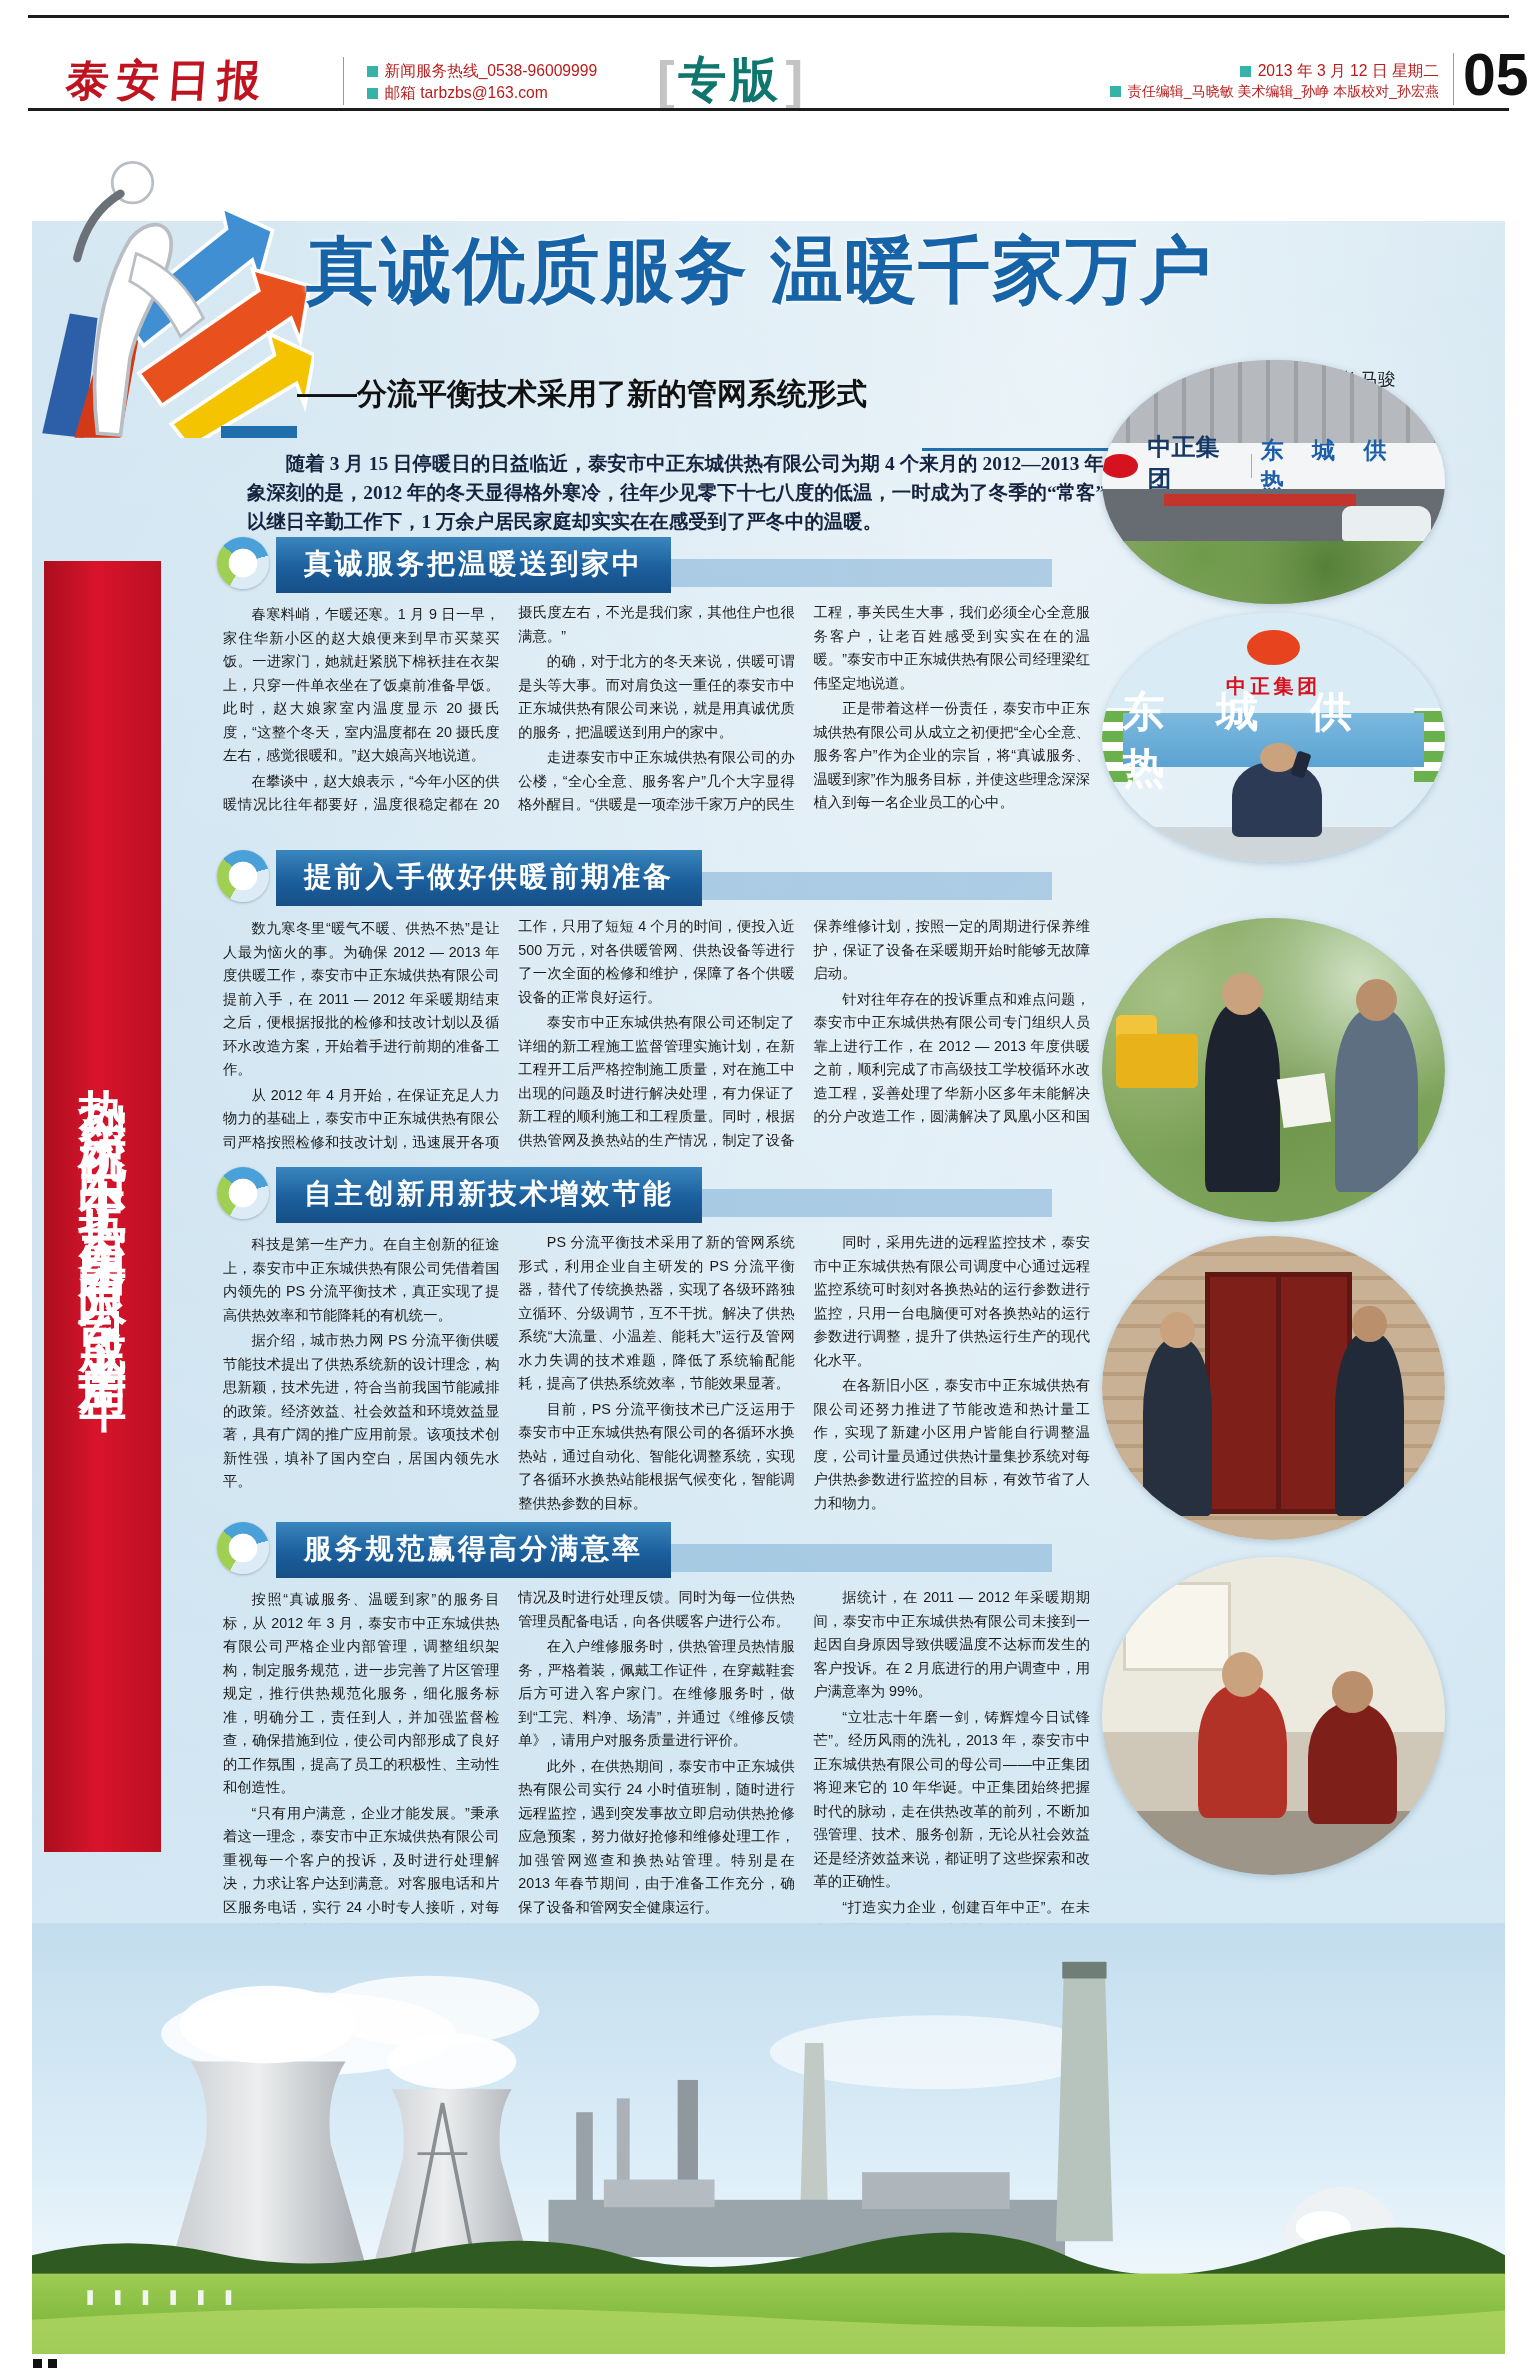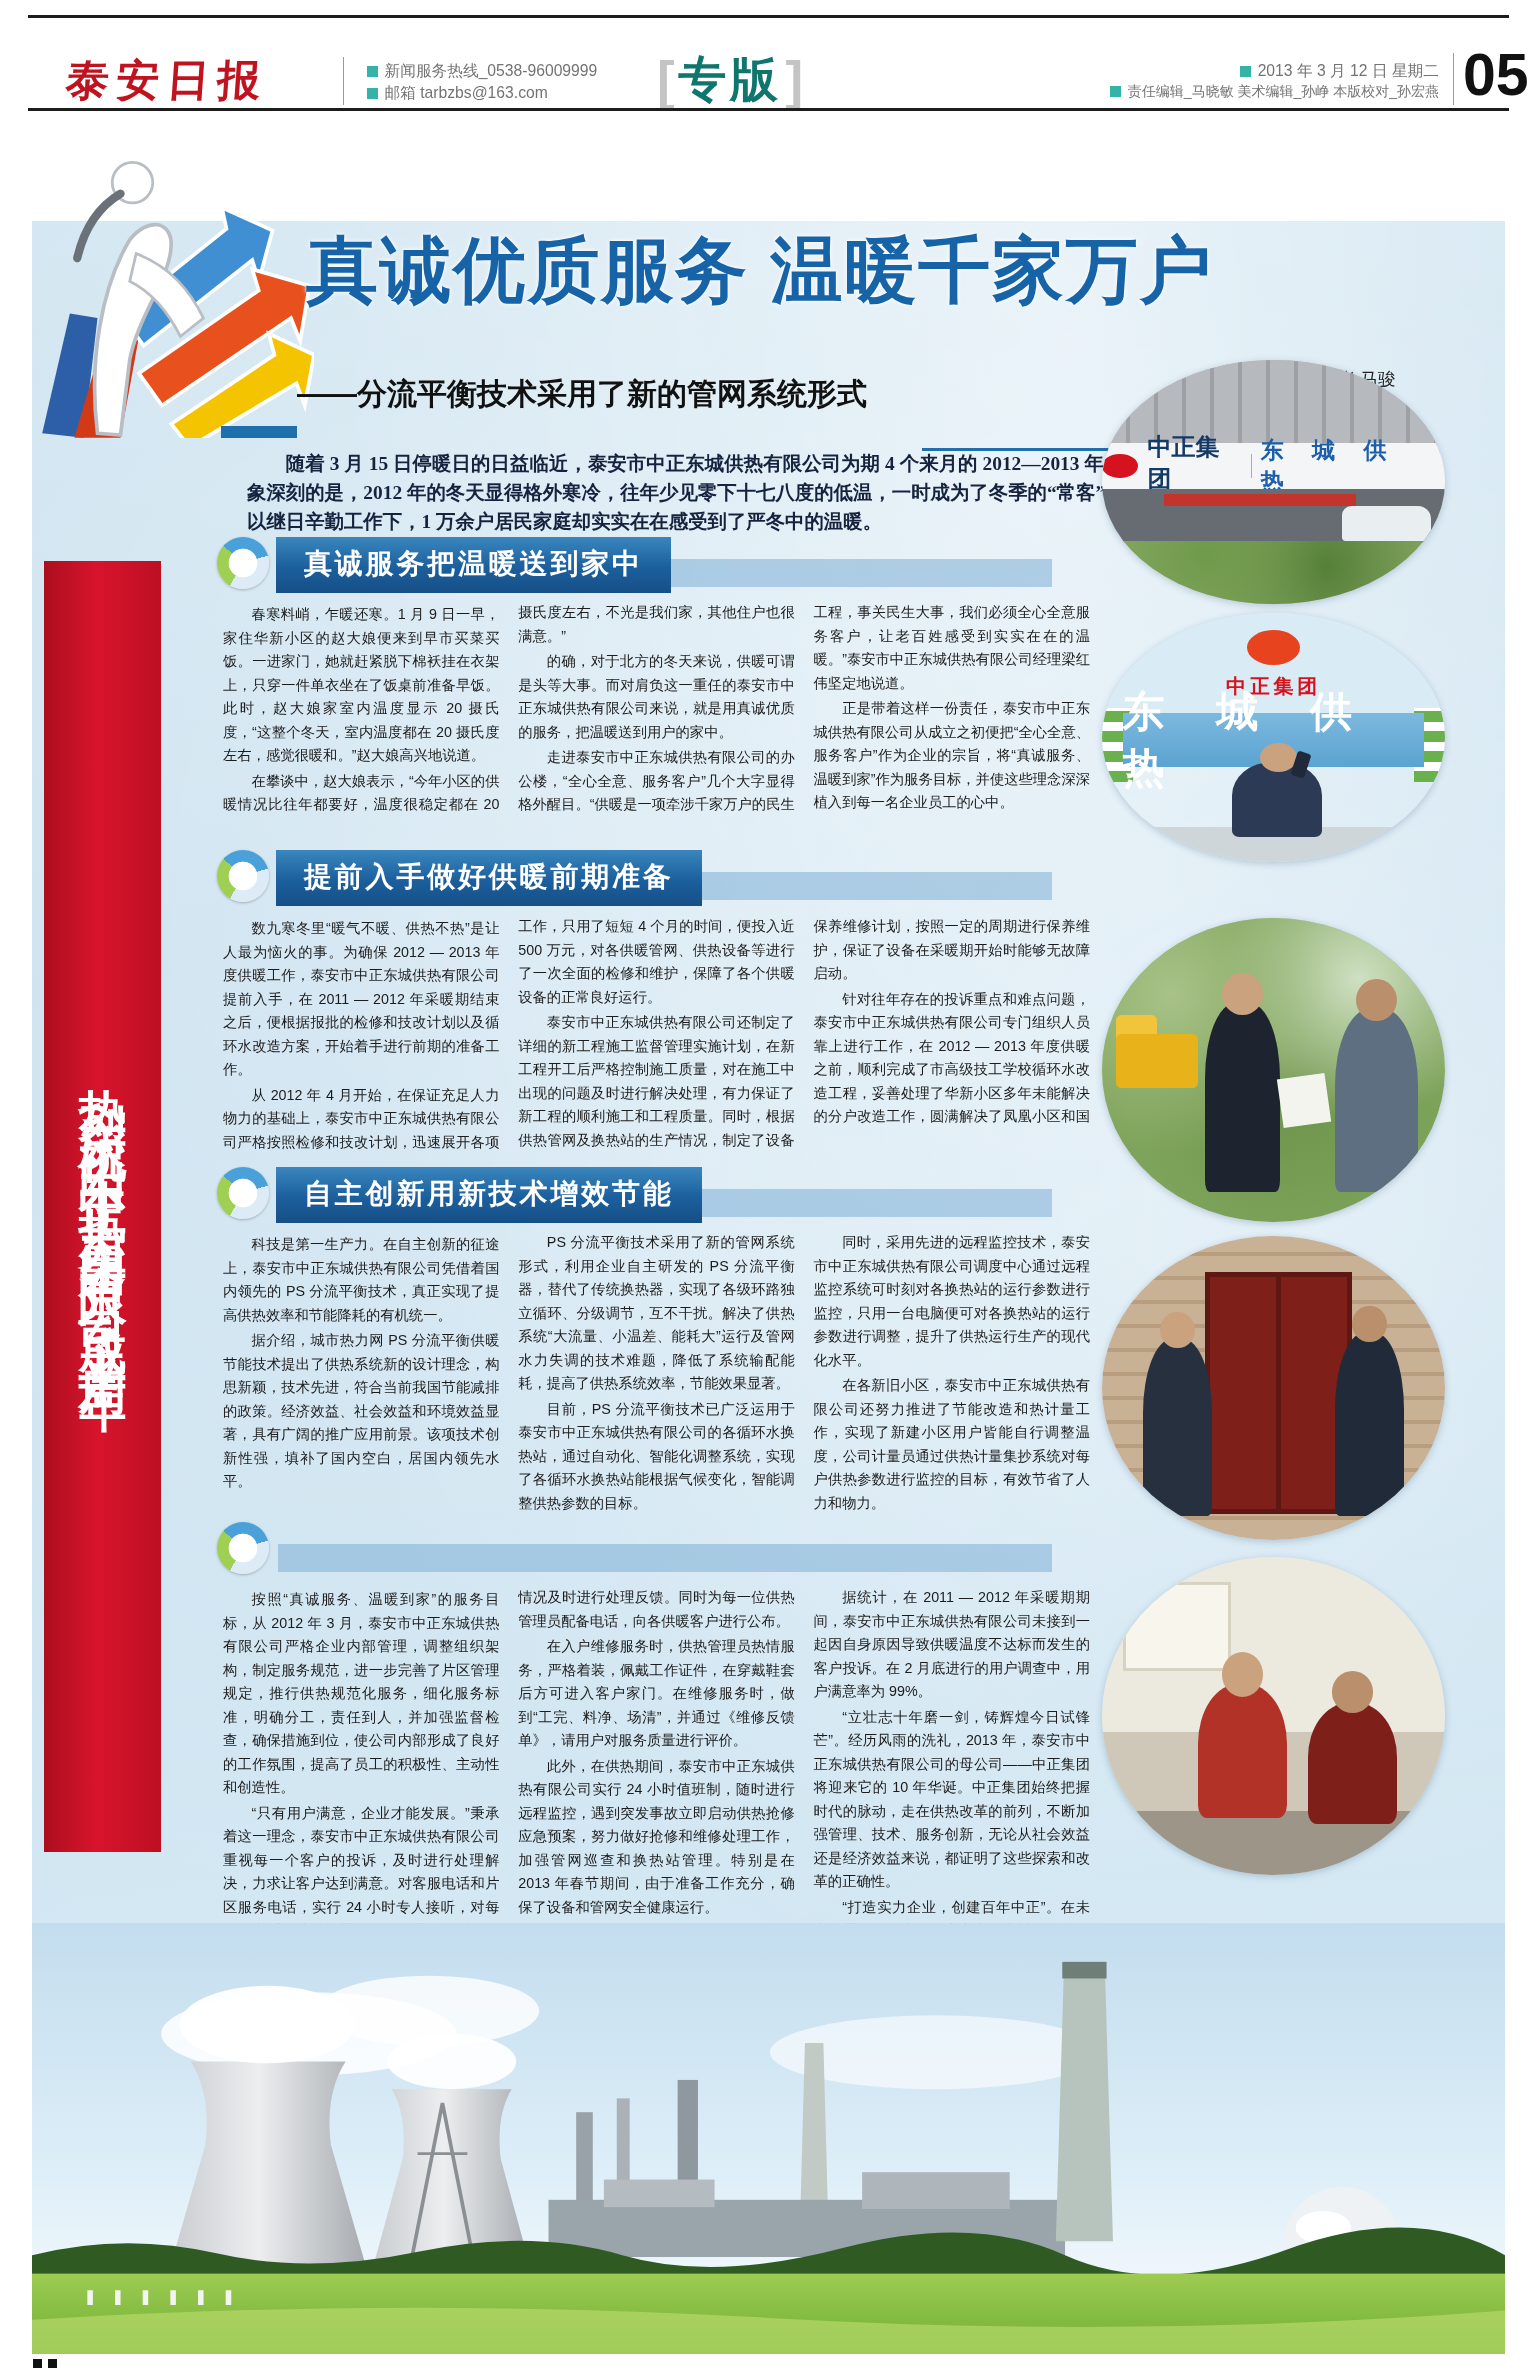--- a/index.html
+++ b/index.html
@@ -3,21 +3,21 @@
 <meta charset="utf-8">
 <style>
   html,body{margin:0;padding:0;background:#e9e9e9;}
   .page{position:relative;width:1536px;height:2377px;background:#ffffff;overflow:hidden;
         font-family:"Liberation Sans",sans-serif;}
   .rule{position:absolute;left:28px;width:1481px;height:2.8px;background:#1c1c1c;}
   
   .logo{position:absolute;left:66px;top:52px;font-family:"Liberation Serif",serif;
         font-weight:bold;font-size:43px;color:#bf1420;letter-spacing:7.4px;transform:skewX(-4deg);}
   .vdiv{position:absolute;width:0.9px;background:#9a9a9a;}
-  .mh-info{position:absolute;font-size:15.7px;color:#737373;}
+  .mh-info{position:absolute;font-size:15.7px;color:#b91c1c;}
   .sq{display:inline-block;width:11px;height:11px;background:#35b3a9;margin-right:6.5px;vertical-align:-0.9px;}
   .ztag{position:absolute;left:657px;top:48px;display:flex;align-items:center;}
   .ztag .br{font-size:53px;color:#c4c4c4;font-weight:bold;line-height:1;}
   .ztag .tx{font-size:48px;color:#0f766e;font-weight:bold;letter-spacing:3.7px;padding:0 3.7px;}
   .pageno{position:absolute;left:1463px;top:41px;font-size:59px;font-weight:bold;color:#111;text-align:right;}
   
   .board{position:absolute;left:32px;top:221px;width:1473px;height:2132px;
      background:
        radial-gradient(ellipse at 70% 6%, rgba(255,255,255,.55), transparent 55%),
        radial-gradient(ellipse at 25% 30%, rgba(255,255,255,.35), transparent 60%),
@@ -213,20 +213,21 @@
     <p>据介绍，城市热力网 PS 分流平衡供暖节能技术提出了供热系统新的设计理念，构思新颖，技术先进，符合当前我国节能减排的政策。经济效益、社会效益和环境效益显著，具有广阔的推广应用前景。该项技术创新性强，填补了国内空白，居国内领先水平。</p>
     <p>PS 分流平衡技术采用了新的管网系统形式，利用企业自主研发的 PS 分流平衡器，替代了传统换热器，实现了各级环路独立循环、分级调节，互不干扰。解决了供热系统“大流量、小温差、能耗大”运行及管网水力失调的技术难题，降低了系统输配能耗，提高了供热系统效率，节能效果显著。</p>
     <p>目前，PS 分流平衡技术已广泛运用于泰安市中正东城供热有限公司的各循环水换热站，通过自动化、智能化调整系统，实现了各循环水换热站能根据气候变化，智能调整供热参数的目标。</p>
     <p>同时，采用先进的远程监控技术，泰安市中正东城供热有限公司调度中心通过远程监控系统可时刻对各换热站的运行参数进行监控，只用一台电脑便可对各换热站的运行参数进行调整，提升了供热运行生产的现代化水平。</p>
     <p>在各新旧小区，泰安市中正东城供热有限公司还努力推进了节能改造和热计量工作，实现了新建小区用户皆能自行调整温度，公司计量员通过供热计量集抄系统对每户供热参数进行监控的目标，有效节省了人力和物力。</p>
   </div>
 
   <div class="sec-head" style="top:1522px">
     <div class="ext"></div>
     <div class="lg"></div>
+    <div class="bar">服务规范赢得高分满意率</div>
   </div>
   <div class="sec-body" style="top:1586px;height:376px">
     <p>按照“真诚服务、温暖到家”的服务目标，从 2012 年 3 月，泰安市中正东城供热有限公司严格企业内部管理，调整组织架构，制定服务规范，进一步完善了片区管理规定，推行供热规范化服务，细化服务标准，明确分工，责任到人，并加强监督检查，确保措施到位，使公司内部形成了良好的工作氛围，提高了员工的积极性、主动性和创造性。</p>
     <p>“只有用户满意，企业才能发展。”秉承着这一理念，泰安市中正东城供热有限公司重视每一个客户的投诉，及时进行处理解决，力求让客户达到满意。对客服电话和片区服务电话，实行 24 小时专人接听，对每一个电话反映的问题均做好记录，针对不同情况及时进行处理反馈。同时为每一位供热管理员配备电话，向各供暖客户进行公布。</p>
     <p>在入户维修服务时，供热管理员热情服务，严格着装，佩戴工作证件，在穿戴鞋套后方可进入客户家门。在维修服务时，做到“工完、料净、场清”，并通过《维修反馈单》，请用户对服务质量进行评价。</p>
     <p>此外，在供热期间，泰安市中正东城供热有限公司实行 24 小时值班制，随时进行远程监控，遇到突发事故立即启动供热抢修应急预案，努力做好抢修和维修处理工作，加强管网巡查和换热站管理。特别是在 2013 年春节期间，由于准备工作充分，确保了设备和管网安全健康运行。</p>
     <p>据统计，在 2011 — 2012 年采暖期期间，泰安市中正东城供热有限公司未接到一起因自身原因导致供暖温度不达标而发生的客户投诉。在 2 月底进行的用户调查中，用户满意率为 99%。</p>
     <p>“立壮志十年磨一剑，铸辉煌今日试锋芒”。经历风雨的洗礼，2013 年，泰安市中正东城供热有限公司的母公司——中正集团将迎来它的 10 年华诞。中正集团始终把握时代的脉动，走在供热改革的前列，不断加强管理、技术、服务创新，无论从社会效益还是经济效益来说，都证明了这些探索和改革的正确性。</p>
     <p>“打造实力企业，创建百年中正”。在未来发展的道路上，泰安市中正东城供热有限公司将一如既往，不断努力，在供热管理、技术标准和服务规范上再上新水平，为推进富民强市、建设幸福泰安作出应有的贡献。</p>
   </div>

